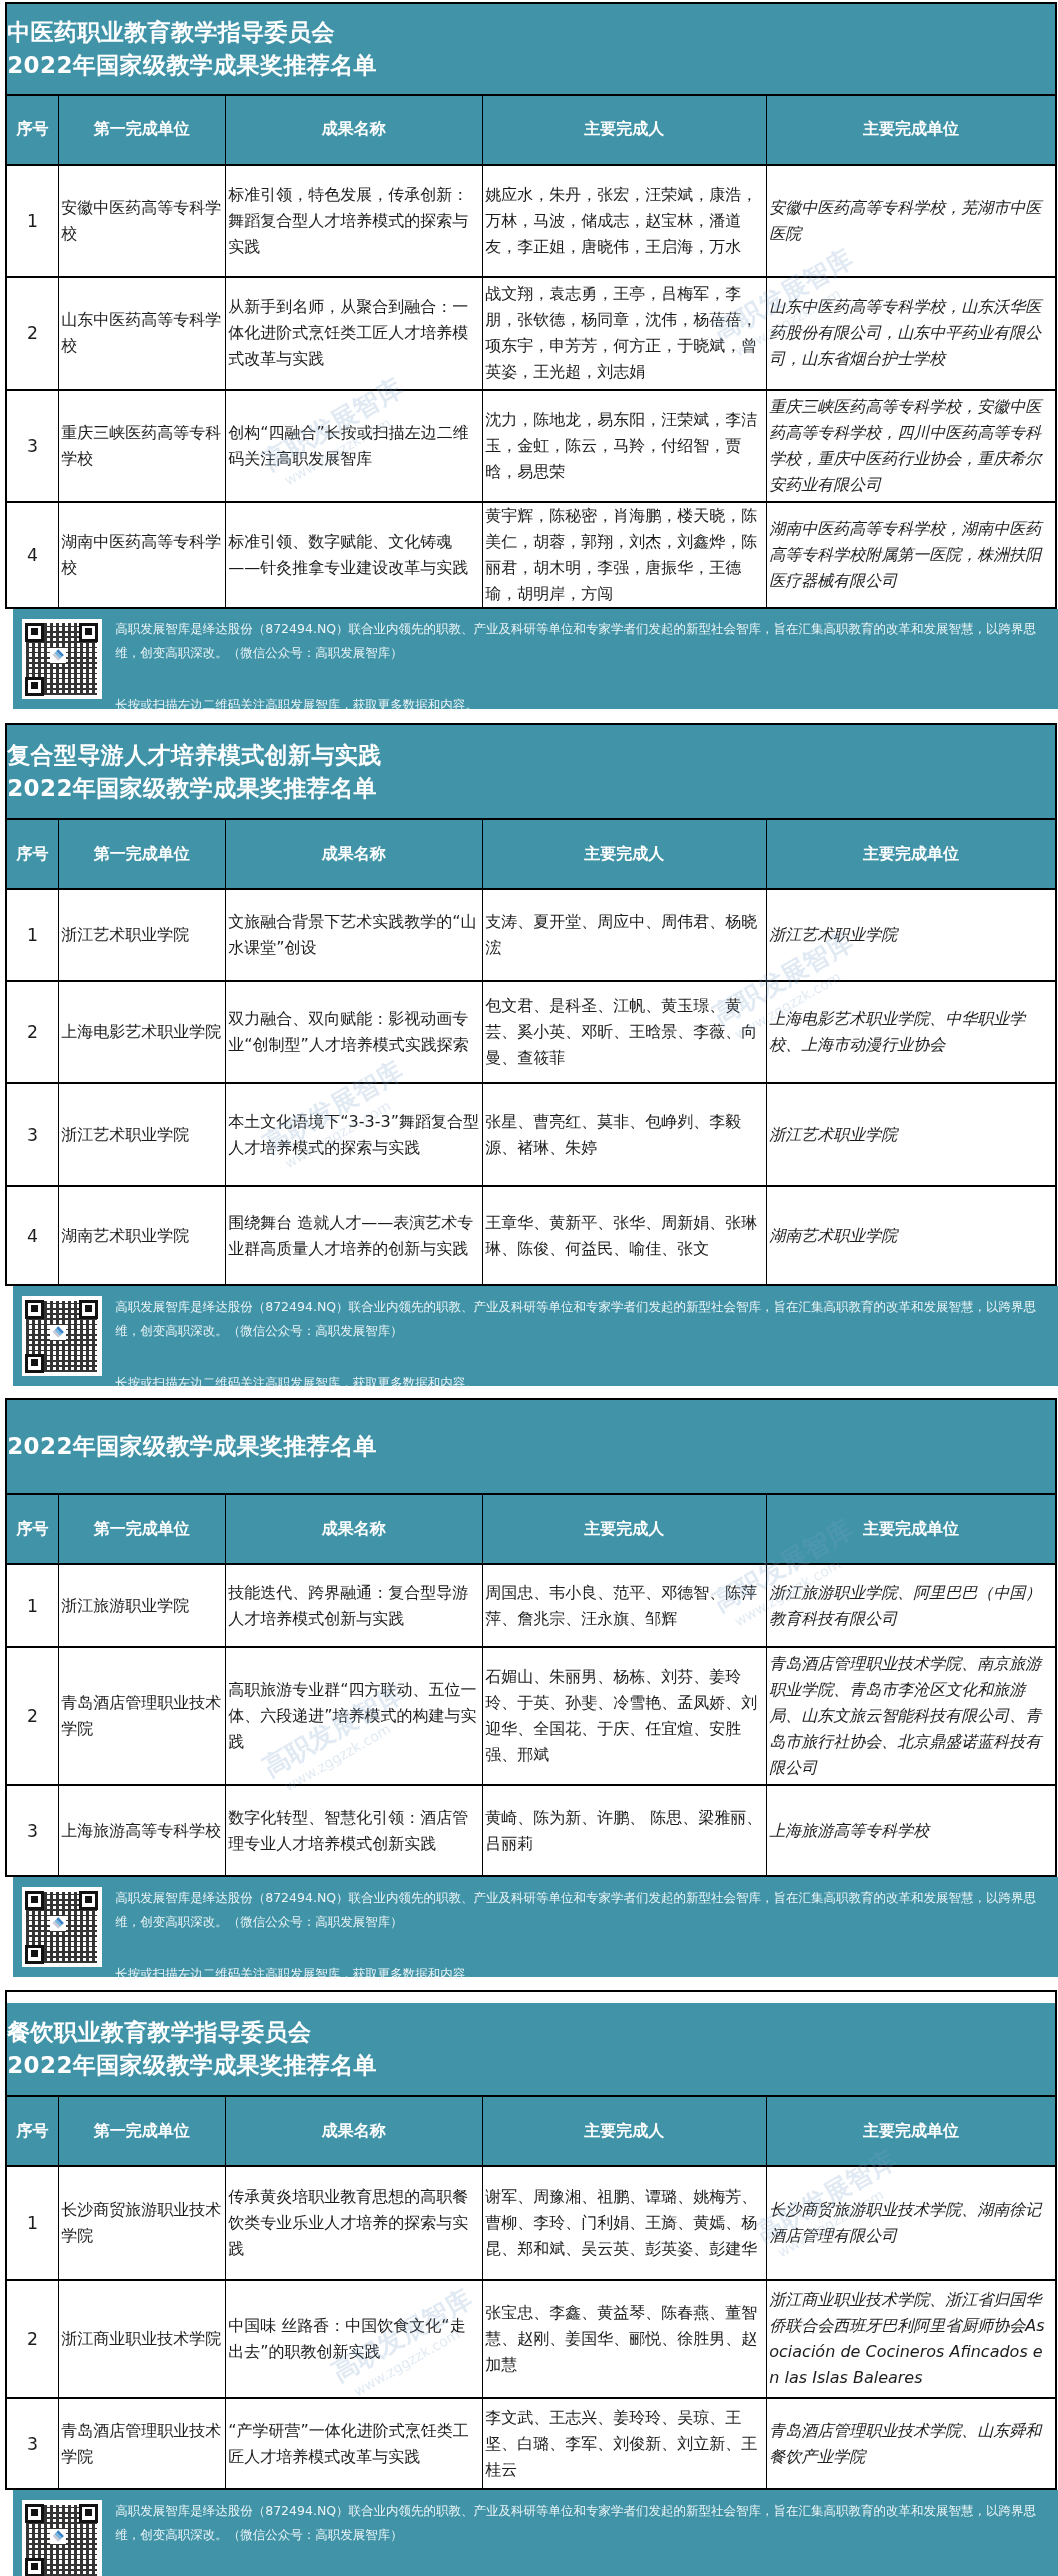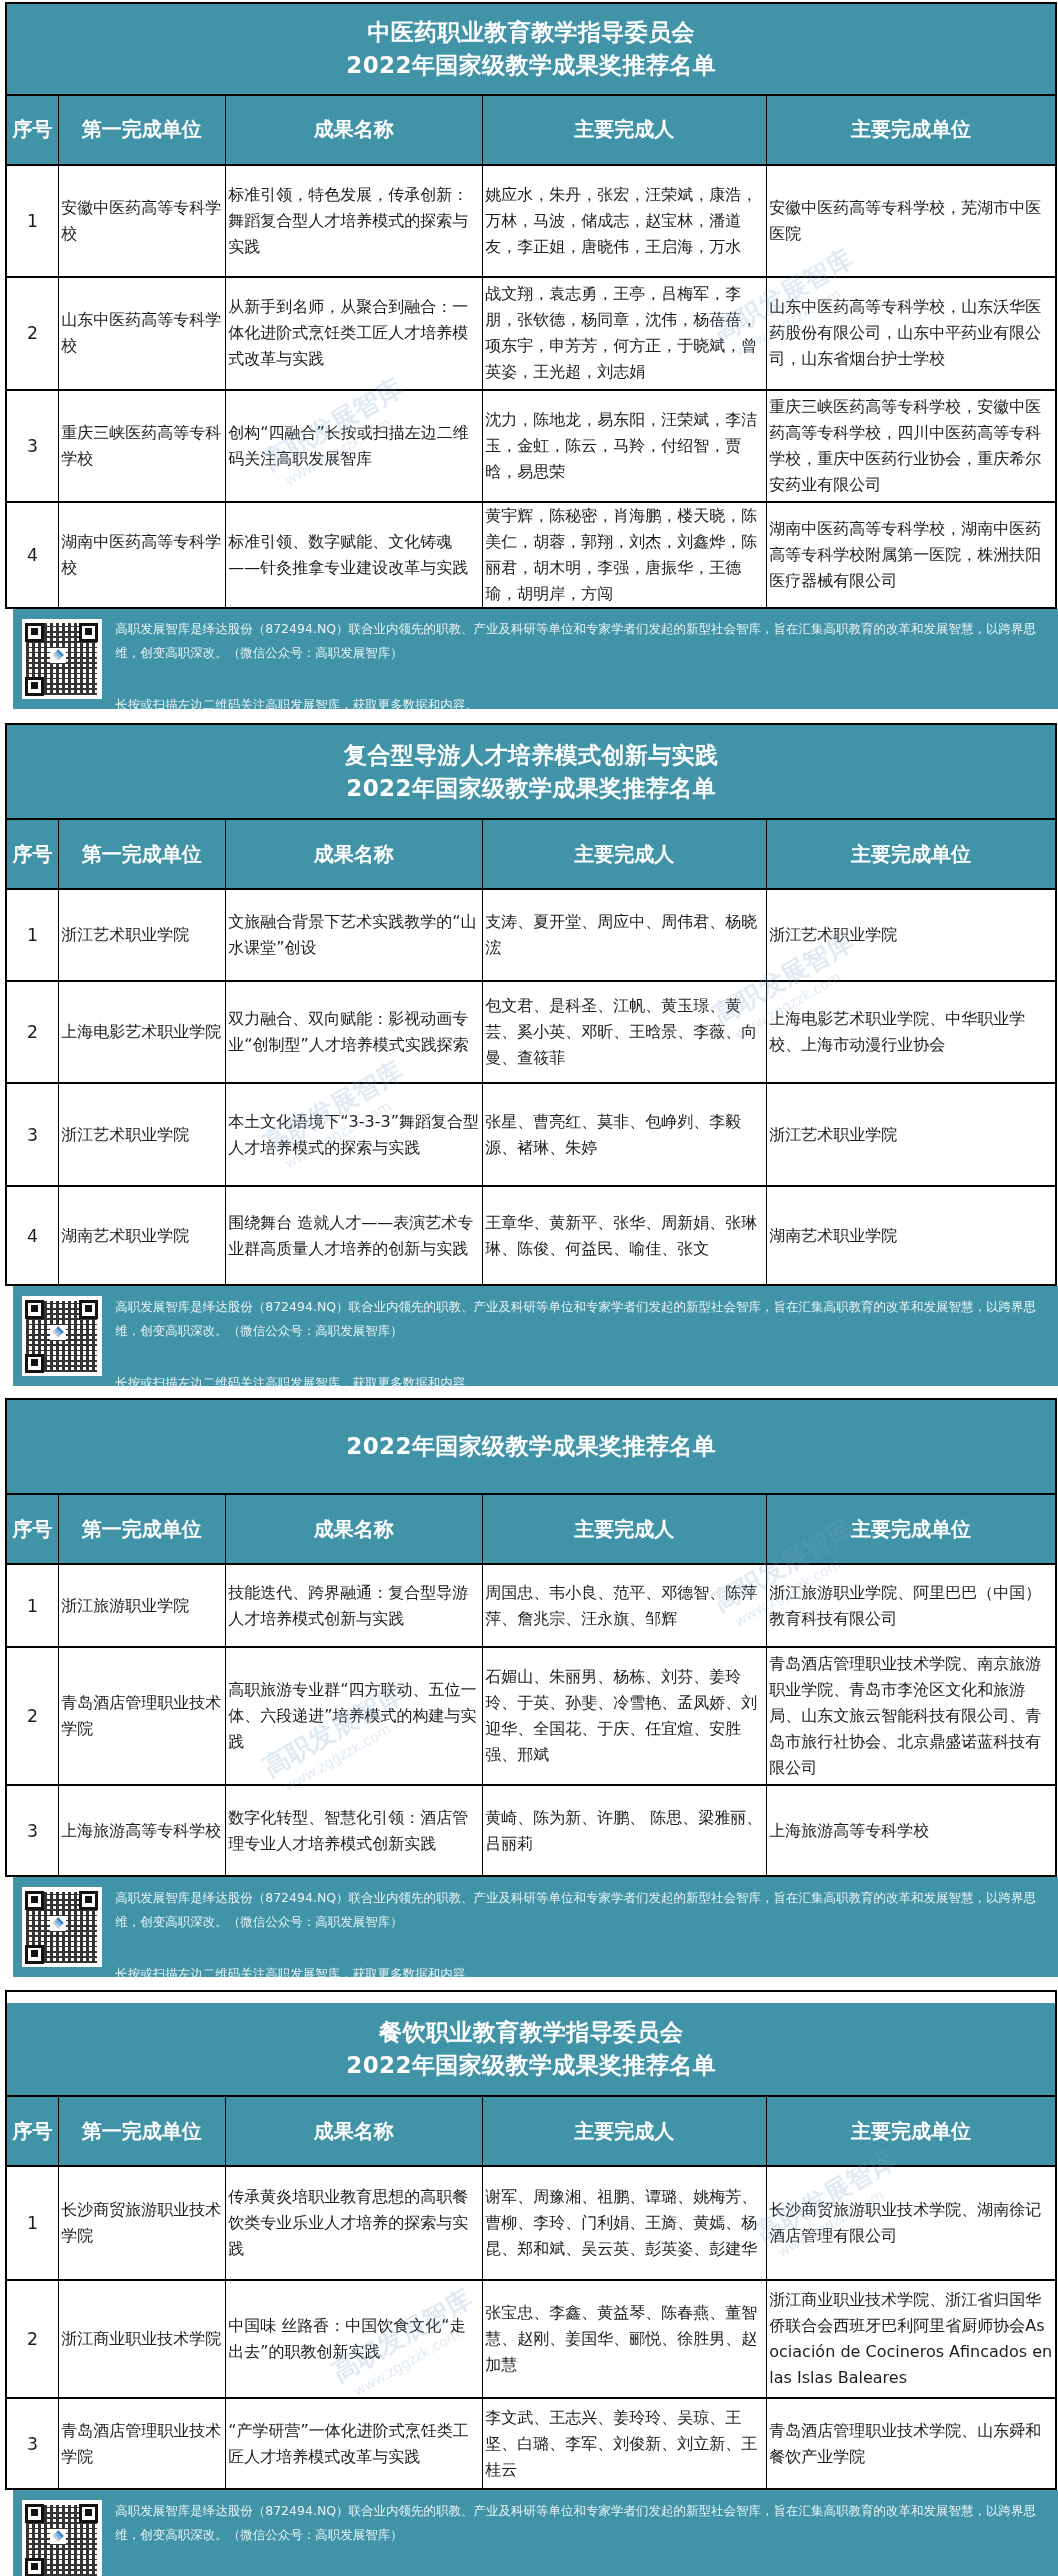--- a/index.html
+++ b/index.html
@@ -1,31 +1,31 @@
 <!DOCTYPE html>
 <html style="font-size:14px"><head>
 <meta charset="utf-8">
 <style>
   * { box-sizing: border-box; margin: 0; padding: 0; }
   html, body { width: 1059px; background: #ffffff; }
   body { font-family: "DejaVu Sans", "Liberation Sans", sans-serif; color: #1a1a1a; position: relative; height: 2576px; overflow: hidden; }
   .section { position: absolute; left: 5.2px; width: 1052px; }
   .sec-table { border: 2.6px solid #000; border-bottom: none; background: #fff; }
-  .title-block { background: #4194a8; color: #fff; text-align: center; font-weight: bold; font-size: 23px; line-height: 33px; display: flex; flex-direction: column; justify-content: center; border-bottom: 2.6px solid #000; }
+  .title-block { background: #4194a8; color: #fff; text-align: left; font-weight: bold; font-size: 23px; line-height: 33px; display: flex; flex-direction: column; justify-content: center; border-bottom: 2.6px solid #000; }
   .title-block span { display: block; letter-spacing: 0.4px; }
   table { border-collapse: collapse; width: 100%; table-layout: fixed; }
   col.c-seq { width: 51px; }
   col.c-first { width: 167px; }
   col.c-ach { width: 257px; }
   col.c-people { width: 284px; }
   col.c-units { width: auto; }
-  th { background: #4194a8; color: #fff; font-weight: bold; font-size: 20px; height: 69px; border-right: 1.7px solid #000; border-bottom: 2.6px solid #000; text-align: center; vertical-align: middle; }
+  th { background: #4194a8; color: #fff; font-weight: bold; font-size: 16px; height: 69px; border-right: 1.7px solid #000; border-bottom: 2.6px solid #000; text-align: center; vertical-align: middle; }
   th:last-child { border-right: none; }
   td { font-size: 16px; line-height: 26px; vertical-align: middle; border-right: 1.7px solid #000; border-bottom: 2.6px solid #000; padding: 0 2.6px; color: #1c1c1c; word-break: break-all; }
-  td:last-child { border-right: none; }
+  td:last-child { border-right: none; font-style: italic; }
   td.seq { text-align: center; font-size: 17.3px; }
   .footer { background: #4194a8; color: #eaf4f6; height: 100px; position: relative; margin-left: 8px; width: 1052px; }
   .qr { position: absolute; left: 8.6px; top: 10.4px; width: 80px; height: 80px; background: #fff; padding: 4.3px; }
   .qr-grid { width: 100%; height: 100%; position: relative;
     background:
       repeating-linear-gradient(90deg, #111 0 2.6px, transparent 2.6px 6px),
       repeating-linear-gradient(0deg, #111 0 1.7px, transparent 1.7px 5.2px);
     opacity: 0.85; }
   .qr-finder { position: absolute; width: 19px; height: 19px; border: 3.5px solid #111; background: #fff; }
   .qr-finder::after { content: ""; position: absolute; left: 2.6px; top: 2.6px; width: 7px; height: 7px; background: #111; }

